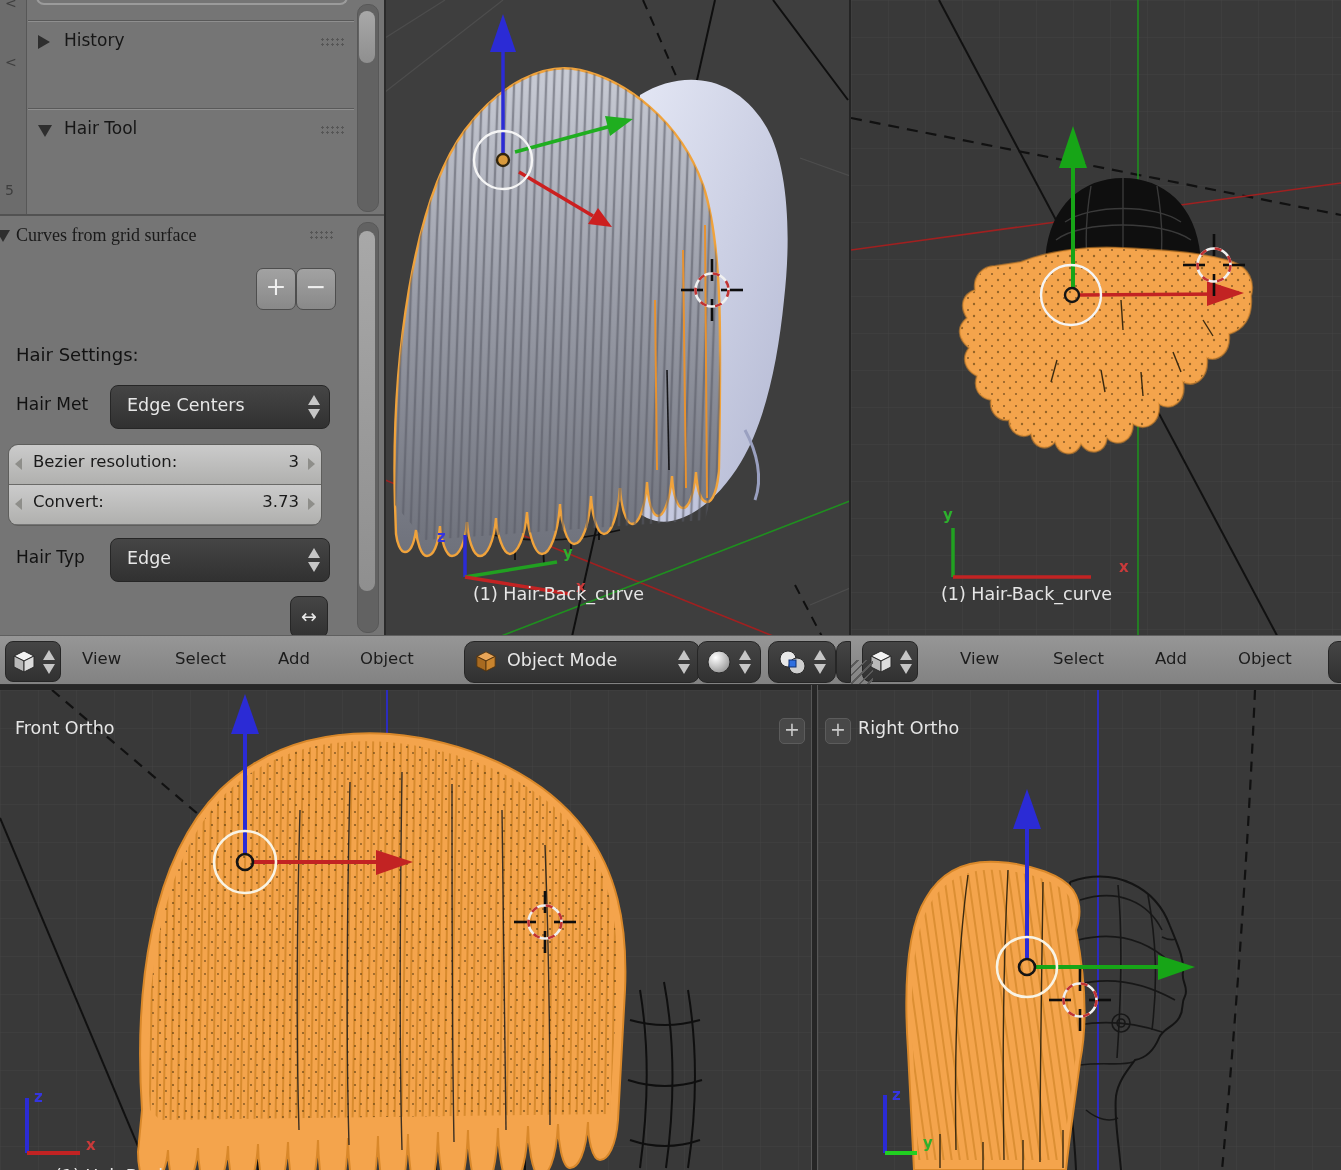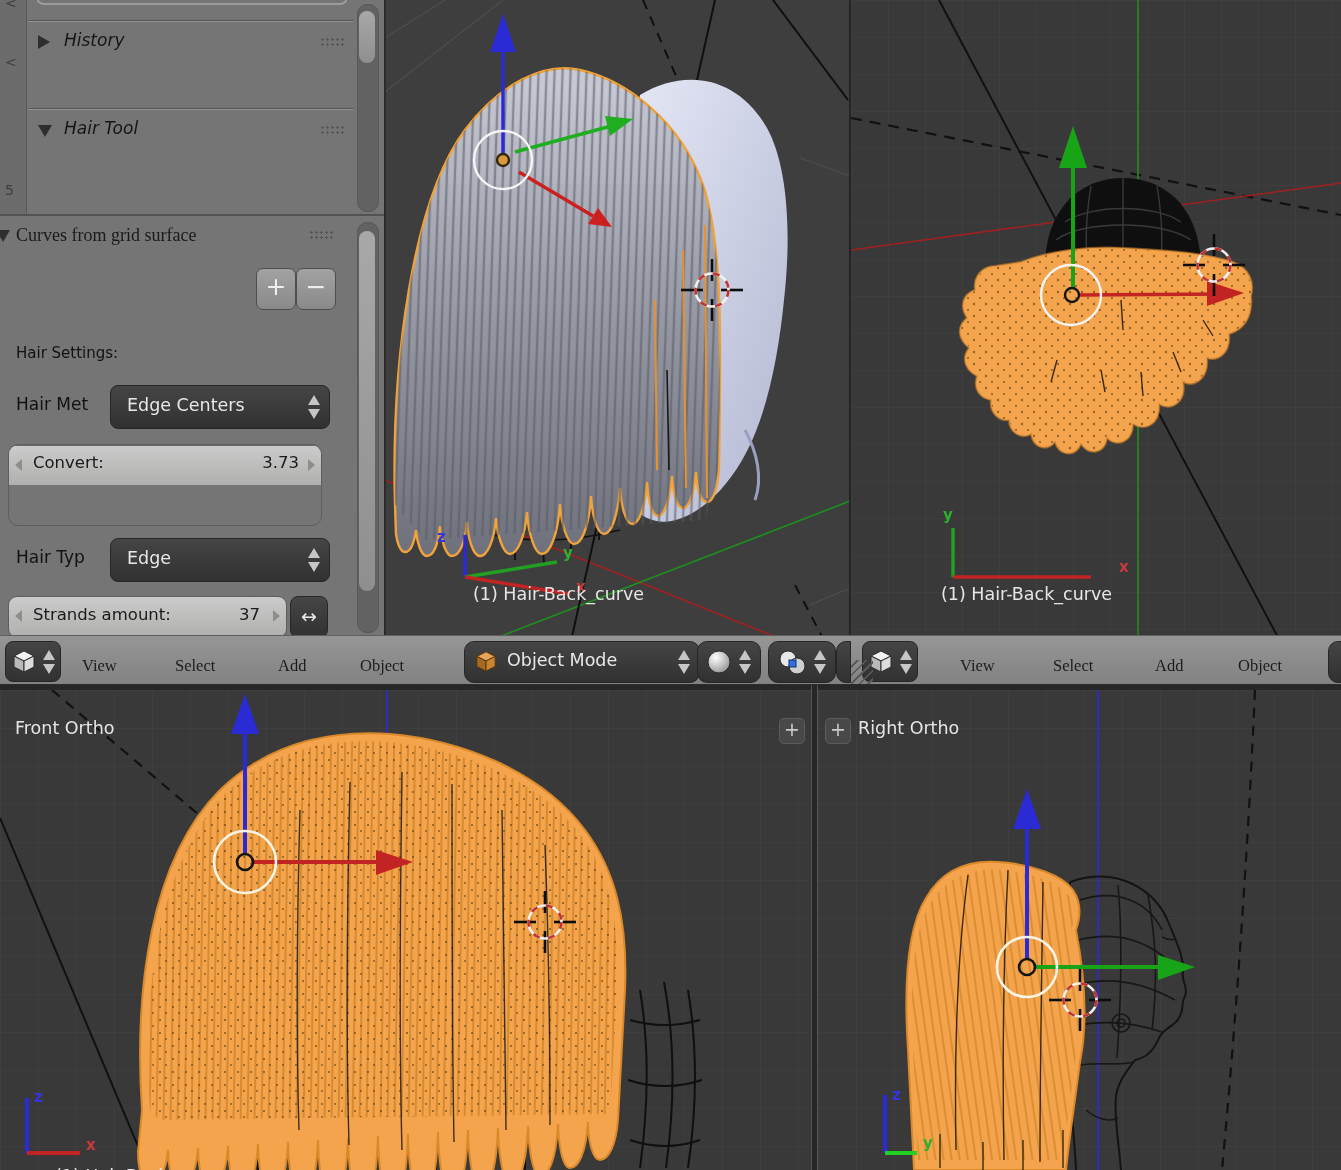--- a/index.html
+++ b/index.html
@@ -7,62 +7,62 @@
          background:#3a3a3a;font-family:"DejaVu Sans",sans-serif;
          -webkit-font-smoothing:antialiased;}
   .abs{position:absolute;}
 
   
   .left-panel{left:0;top:0;width:385px;height:635px;background:#757575;overflow:hidden;}
   .tab-strip{left:0;top:0;width:26px;height:215px;background:#6c6c6c;border-right:1px solid #575757;}
   .tab-frag{position:absolute;left:5px;color:#3e3e3e;font-size:14px;}
   .shelf-top-stub{left:36px;top:-10px;width:308px;height:13px;border:2px solid #9b9b9b;border-top:none;border-radius:0 0 8px 8px;}
   .shelf-row{left:28px;width:326px;height:42px;border-top:1px solid #595959;box-shadow:inset 0 1px 0 #8f8f8f;}
-  .shelf-row .lbl{position:absolute;left:36px;top:9px;font-size:17px;color:#161616;font-style:italic;}
+  .shelf-row .lbl{position:absolute;left:36px;top:9px;font-size:17px;color:#161616;}
   .tri-right{width:0;height:0;border-left:12px solid #2e2e2e;border-top:7px solid transparent;border-bottom:7px solid transparent;}
   .tri-down{width:0;height:0;border-top:12px solid #2e2e2e;border-left:7px solid transparent;border-right:7px solid transparent;}
   .row-tri{position:absolute;left:10px;top:14px;}
   .grip{position:absolute;right:10px;top:16px;width:24px;height:10px;
         background-image:radial-gradient(#565656 1.1px, transparent 1.3px);
         background-size:5px 5px;}
   .big-btn{left:38px;top:168px;width:296px;height:46px;background:linear-gradient(#a6a6a6,#8e8e8e);
            border:1px solid #5c5c5c;border-radius:8px;color:#141414;font-size:17px;
            display:flex;align-items:center;justify-content:center;}
   .op-section{left:0;top:214px;width:385px;height:421px;background:#757575;border-top:2px solid #525252;}
   .op-title{position:absolute;left:16px;top:9px;font-size:18px;color:#1a1a1a;font-family:Liberation Serif, serif;}
   .op-tri{position:absolute;left:-4px;top:14px;}
   .dark-widget{background:linear-gradient(#454545,#313131);border:1px solid #262626;border-radius:8px;color:#e8e8e8;}
   .presets{left:0;top:52px;width:252px;height:40px;}
   .presets .txt{position:absolute;left:10px;top:8px;font-size:17px;}
   .updown{position:absolute;right:9px;top:8px;width:12px;height:24px;}
   .updown .u{position:absolute;left:0;top:0;width:0;height:0;border-bottom:10px solid #c6c6c6;border-left:6px solid transparent;border-right:6px solid transparent;}
   .updown .d{position:absolute;left:0;bottom:0;width:0;height:0;border-top:10px solid #c6c6c6;border-left:6px solid transparent;border-right:6px solid transparent;}
   .sq-btn{top:52px;width:38px;height:40px;background:linear-gradient(#a2a2a2,#898989);
           border:1px solid #4e4e4e;border-radius:7px;color:#efefef;font-size:25px;line-height:36px;text-align:center;}
-  .heading{left:16px;top:128px;font-size:15px;color:#121212;}
+  .heading{left:16px;top:128px;font-size:18px;color:#121212;}
   .field-label{font-size:17px;color:#121212;}
   .drop{width:218px;height:42px;}
   .drop .txt{position:absolute;left:16px;top:9px;font-size:17.5px;}
   .slider-group{left:8px;top:228px;width:312px;height:80px;border:1px solid #5e5e5c;border-radius:10px;overflow:hidden;}
   .slider-row{position:relative;width:100%;height:39px;background:linear-gradient(#cbcbcb,#b0b0ae);}
   .slider-row.b{border-top:1px solid #6a6a68;}
   .slider-row .l{position:absolute;left:24px;top:7px;font-size:16.5px;color:#1a1a1a;}
   .slider-row .v{position:absolute;right:22px;top:7px;font-size:16.5px;color:#1a1a1a;}
   .tri-l{position:absolute;left:6px;top:13px;width:0;height:0;border-right:7px solid #8e8e8a;border-top:6px solid transparent;border-bottom:6px solid transparent;}
   .tri-r{position:absolute;right:6px;top:13px;width:0;height:0;border-left:7px solid #8e8e8a;border-top:6px solid transparent;border-bottom:6px solid transparent;}
   .single-slider{left:8px;top:380px;width:277px;height:40px;background:linear-gradient(#cbcbcb,#b0b0ae);
                  border:1px solid #5e5e5c;border-radius:9px;}
   .link-btn{left:290px;top:380px;width:36px;height:40px;font-size:19px;text-align:center;line-height:38px;}
   .scroll-track{width:20px;background:#626262;border-radius:10px;border:1px solid #585858;}
   .scroll-thumb{position:absolute;left:1px;width:16px;background:linear-gradient(#a8a8a8,#8f8f8f);border-radius:9px;}
 
   
   .hdr{left:0;top:635px;width:1341px;height:50px;background:linear-gradient(#969696,#828282);
        border-top:1px solid #5f5f5f;border-bottom:1px solid #2c2c2c;box-sizing:border-box;}
-  .menu{position:absolute;top:20px;font-size:16.5px;color:#1c1c1c;font-family:Liberation Serif, serif;}
+  .menu{position:absolute;top:13px;font-size:16.5px;color:#1c1c1c;}
   .hsel{position:absolute;top:5px;width:54px;height:39px;border-radius:8px;}
   .hsel svg{position:absolute;left:6px;top:7px;}
   .hsel .updown{right:5px;}
   .mode-drop{position:absolute;left:452px;top:5px;width:234px;height:40px;border-radius:10px;margin-left:12px;}
   .mode-drop .txt{position:absolute;left:42px;top:8px;font-size:17.5px;}
   .mode-drop svg{position:absolute;left:10px;top:8px;}
   .mini-widget{position:absolute;top:5px;height:40px;border-radius:10px;}
   .mini-widget svg{position:absolute;left:8px;top:7px;}
   .corner-grip{position:absolute;left:851px;top:660px;width:22px;height:24px;
      background:repeating-linear-gradient(135deg,transparent 0 4px,#5a5a5a 4px 6px);}
@@ -323,43 +323,43 @@
       <div class="abs field-label" style="left:16px;top:178px">Hair Met</div>
       <div class="abs dark-widget drop" style="left:110px;top:169px">
         <div class="txt">Edge Centers</div>
         <div class="updown" style="top:9px">
             <div class="u"></div>
             <div class="d"></div>
           </div>
       </div>
 
       <div class="abs slider-group">
+        <div class="slider-row">
+          <div class="tri-l"></div>
+          <div class="l">Bezier resolution:</div>
+          <div class="v">3</div>
+          <div class="tri-r"></div>
+        </div>
         <div class="slider-row b">
           <div class="tri-l"></div>
           <div class="l">Convert:</div>
           <div class="v">3.73</div>
           <div class="tri-r"></div>
         </div>
       </div>
 
       <div class="abs field-label" style="left:16px;top:331px">Hair Typ</div>
       <div class="abs dark-widget drop" style="left:110px;top:322px">
         <div class="txt">Edge</div>
         <div class="updown" style="top:9px">
             <div class="u"></div>
             <div class="d"></div>
           </div>
       </div>
 
-      <div class="abs single-slider">
-        <div class="tri-l"></div>
-        <div class="l" style="position:absolute;left:24px;top:8px;font-size:16.5px;color:#1a1a1a">Strands amount:</div>
-        <div class="v" style="position:absolute;right:26px;top:8px;font-size:16.5px;color:#1a1a1a">37</div>
-        <div class="tri-r"></div>
-      </div>
       <div class="abs dark-widget link-btn">
         <span>↔</span>
       </div>
 
       <div class="abs scroll-track" style="left:357px;top:6px;height:409px">
         <div class="scroll-thumb" style="top:8px;height:360px"></div>
       </div>
     </div>
   </div>
   <div class="abs panel-edge"></div>

